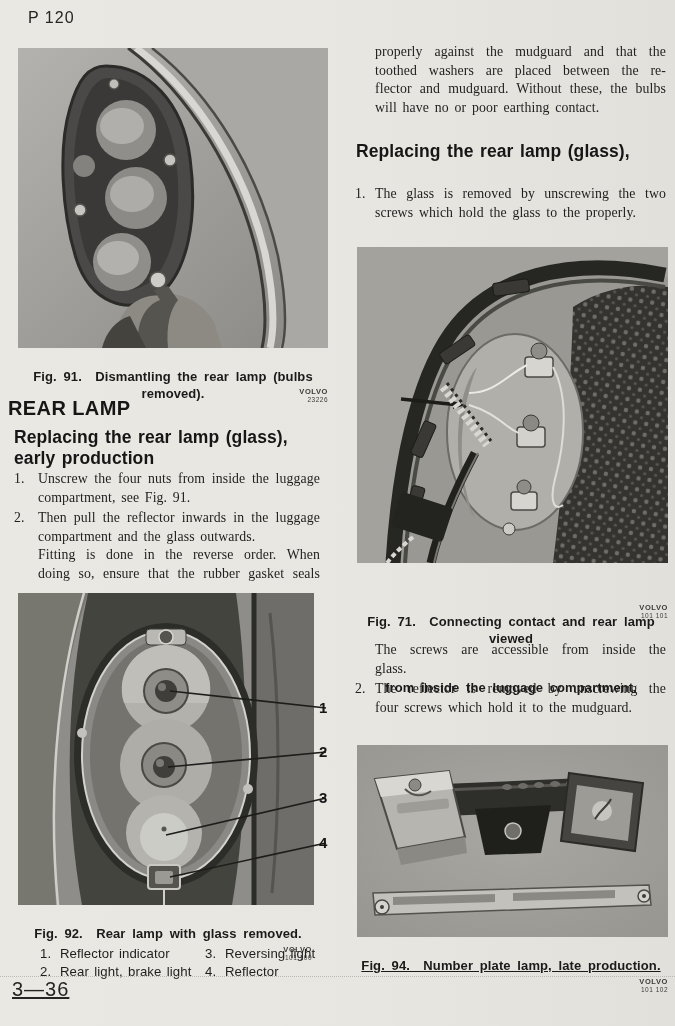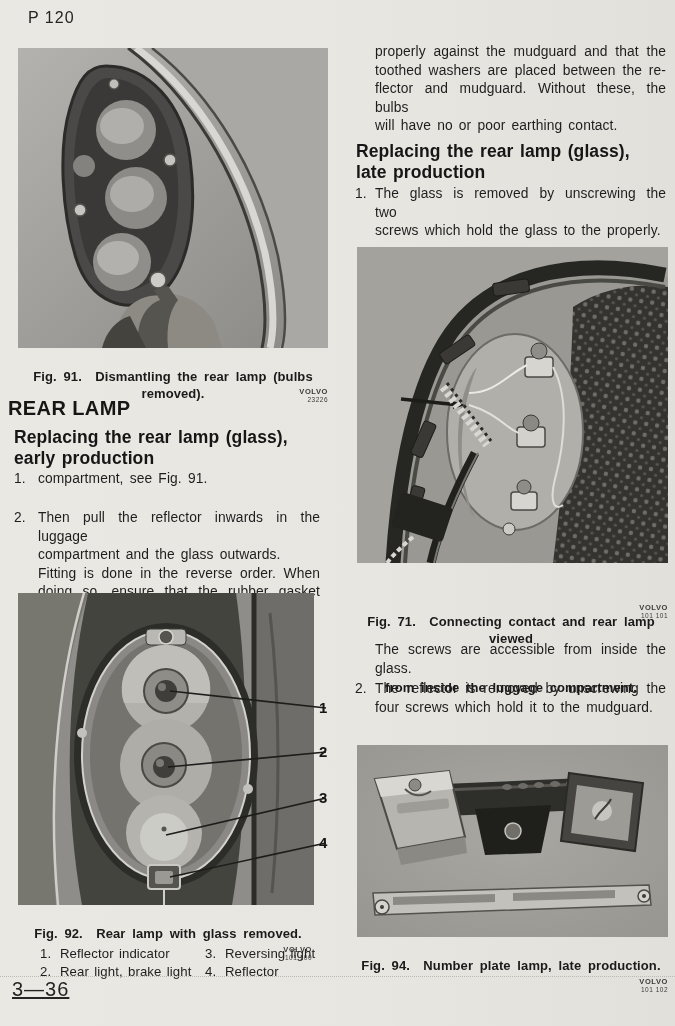--- a/index.html
+++ b/index.html
@@ -6,21 +6,21 @@
   body{
     width:675px;height:1026px;position:relative;overflow:hidden;
     background:linear-gradient(90deg,#eae8e3 0%,#e8e6e1 55%,#e2e0db 100%);
     font-family:"Liberation Sans",sans-serif;color:#1e1e1e;
     -webkit-font-smoothing:antialiased;
   }
   .abs{position:absolute;}
   .photo{position:absolute;display:block;}
   .hdr{font-size:16px;letter-spacing:1px;color:#242424;text-align:right;}
   .jl{text-align:justify;text-align-last:justify;white-space:normal;}
-  .txtblock{position:absolute;}
+  .txtblock{position:absolute;font-family:Liberation Serif, serif;}
   .txtblock .ln{font-size:13.8px;line-height:18.5px;letter-spacing:.1px;word-spacing:2.2px;}
   .txtblock .ln.jl{text-align:justify;text-align-last:justify;}
   .stepnum{position:absolute;top:0;font-size:13.8px;line-height:18.5px;}
   .sec-title{font-size:20px;font-weight:bold;letter-spacing:.4px;color:#161616;}
   .sub-h{font-size:17.5px;font-weight:bold;line-height:21px;letter-spacing:.1px;word-spacing:1.5px;color:#161616;}
   .cap{font-size:13px;font-weight:bold;letter-spacing:.1px;word-spacing:3px;text-align:center;white-space:pre-wrap;line-height:16.5px;color:#1a1a1a;}
   .wm{text-align:right;line-height:8px;color:#3a3a38;margin-top:38px;}
   .wm .b{font-size:7.5px;font-weight:bold;letter-spacing:.6px;display:block;}
   .wm .n{font-size:6.5px;letter-spacing:.5px;display:block;}
   .legend-row{display:flex;font-size:13.2px;line-height:17.5px;letter-spacing:.1px;word-spacing:1.5px;}
@@ -73,20 +73,21 @@
 
 <div class="abs sec-title" style="left:8px;top:397px;">REAR LAMP</div>
 
 <div class="abs sub-h" style="left:14px;top:427px;width:310px;">
   <div>Replacing the rear lamp (glass),</div>
   <div>early production</div>
 </div>
 
 <div class="txtblock" style="left:38px;top:470px;width:282px;">
   <span class="stepnum" style="left:-24px;">1.</span>
+  <div class="ln jl">Unscrew the four nuts from inside the luggage</div>
   <div class="ln">compartment, see Fig. 91.</div>
 </div>
 
 <div class="txtblock" style="left:38px;top:509px;width:282px;">
   <span class="stepnum" style="left:-24px;">2.</span>
   <div class="ln jl">Then pull the reflector inwards in the luggage</div>
   <div class="ln">compartment and the glass outwards.</div>
   <div class="ln jl">Fitting is done in the reverse order. When</div>
   <div class="ln jl">doing so, ensure that the rubber gasket seals</div>
 </div>
@@ -162,21 +163,20 @@
 
 <div class="txtblock" style="left:375px;top:43px;width:291px;">
   <div class="ln jl">properly against the mudguard and that the</div>
   <div class="ln jl">toothed washers are placed between the re-</div>
   <div class="ln jl">flector and mudguard. Without these, the bulbs</div>
   <div class="ln">will have no or poor earthing contact.</div>
 </div>
 
 <div class="abs sub-h" style="left:356px;top:141px;width:312px;">
   <div>Replacing the rear lamp (glass),</div>
-  <div>late production</div>
 </div>
 
 <div class="txtblock" style="left:375px;top:185px;width:291px;">
   <span class="stepnum" style="left:-20px;">1.</span>
   <div class="ln jl">The glass is removed by unscrewing the two</div>
   <div class="ln">screws which hold the glass to the properly.</div>
 </div>
 
 <svg class="photo" style="left:357px;top:247px;" width="311" height="316" viewBox="0 0 311 316">
   <defs>
@@ -275,16 +275,16 @@
   <path d="M156,148 L258,145 L258,153 L156,156 Z" fill="#8a8984"></path>
   <circle cx="25" cy="162" r="7" fill="#d5d4cf" stroke="#4a4a45" stroke-width="1.5"></circle>
   <circle cx="25" cy="162" r="2" fill="#3c3c38"></circle>
   <circle cx="287" cy="151" r="6" fill="#d5d4cf" stroke="#4a4a45" stroke-width="1.5"></circle>
   <circle cx="287" cy="151" r="2" fill="#3c3c38"></circle>
 </svg>
 <div class="abs wm" style="left:570px;top:940px;width:98px;">
   <span class="b">VOLVO</span>
   <span class="n">101 102</span>
 </div>
-<div class="abs cap" style="left:352px;top:958px;width:318px;">Fig. 94.  Number plate lamp, late production.</div>
+<div class="abs cap" style="left:352px;top:958px;width:318px;text-decoration:underline;">Fig. 94.  Number plate lamp, late production.</div>
 
 <div class="scanline"></div>
 <div class="abs pagenum" style="left:12px;top:978px;text-decoration:underline;">3—36</div>
 
 </body></html>

